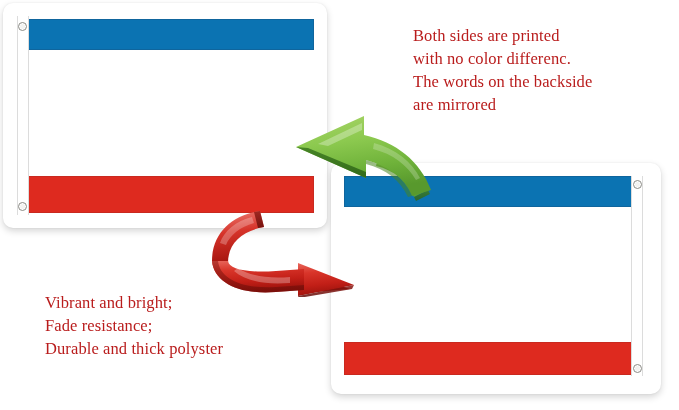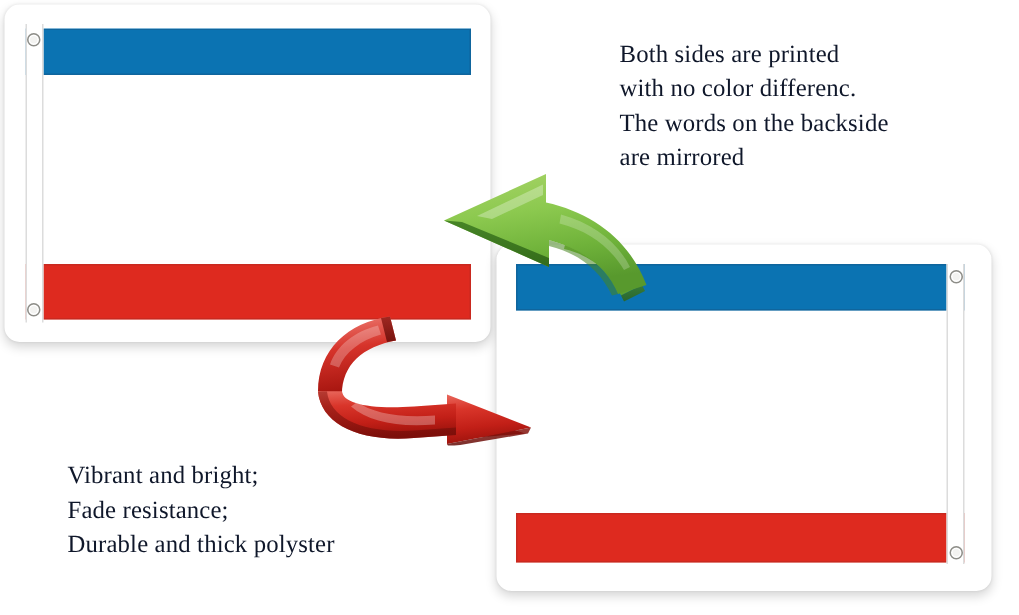--- a/index.html
+++ b/index.html
@@ -92,28 +92,28 @@
     height: 7px;
     border-radius: 50%;
     background: #f3f3f1;
     border: 1px solid #8d8d88;
     box-shadow: inset 0 0 0 1px #ffffff;
   }
 
   
   .note {
     position: absolute;
-    color: #0f172a;
+    color: #b91c1c;
     font-size: 16.5px;
     line-height: 1.40;
     letter-spacing: 0.1px;
     white-space: pre-line;
   }
   .note-top-right { left: 413px; top: 24px; width: 262px; }
-  .note-bottom-left { left: 45px; top: 291px; width: 280px; margin-top: 14px; }
+  .note-bottom-left { left: 45px; top: 291px; width: 280px; }
 
   
   .arrow-svg {
     position: absolute;
     pointer-events: none;
   }
   .arrow-green { left: 288px; top: 98px;  width: 148px; height: 104px; }
   .arrow-red   { left: 198px; top: 205px; width: 160px; height: 92px; }
 </style>
 </head>

